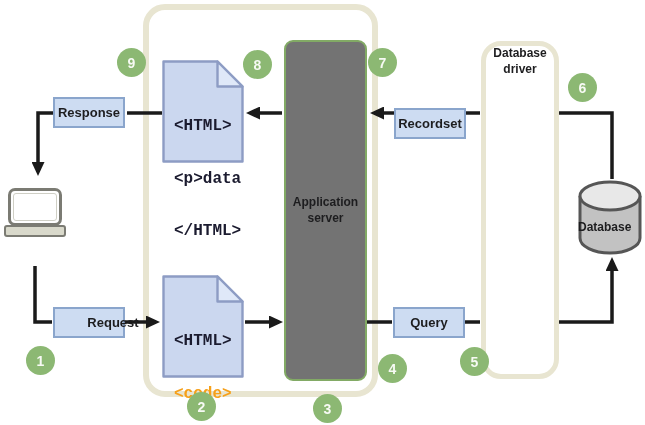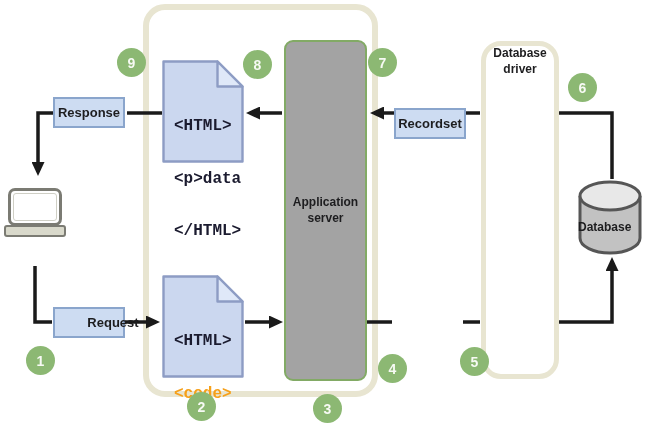--- a/index.html
+++ b/index.html
@@ -7,21 +7,21 @@
     position:relative;width:645px;height:425px;background:#ffffff;
     font-family:"Liberation Sans",sans-serif;color:#1d1d1f;overflow:hidden;
   }
   .panel{position:absolute;background:#fff;border:6px solid #e8e5d1;border-radius:22px;box-sizing:border-box;}
   .panel.web{left:143px;top:4px;width:235px;height:393px;}
   .panel.driver{left:481px;top:41px;width:78px;height:338px;border-width:5px;border-radius:20px;
     display:flex;align-items:flex-start;justify-content:center;text-align:center;font-weight:bold;font-size:12px;line-height:1.3;}
   .panel-title{position:absolute;left:143px;top:13px;width:235px;text-align:center;
     font-weight:bold;font-size:12.5px;letter-spacing:.6px;}
   .greenbox{position:absolute;left:284px;top:40px;width:83px;height:341px;box-sizing:border-box;
-    background:#a3a3a3;border:2.5px solid #82aa65;border-radius:9px;
+    background:#737373;border:2.5px solid #82aa65;border-radius:9px;
     display:flex;align-items:center;justify-content:center;text-align:center;
     font-weight:bold;font-size:12px;line-height:1.3;padding:0 9px;}
   .flow-label{position:absolute;width:72px;height:31px;box-sizing:border-box;
     background:#cddcf2;border:2px solid #8aa5cc;border-radius:0;
     display:flex;align-items:center;justify-content:center;font-weight:bold;font-size:13px;}
   .doc{position:absolute;width:82px;height:103px;}
   .doc svg{position:absolute;left:0;top:0;}
   .doc-text{position:absolute;left:12px;top:23px;font-family:"Liberation Mono","DejaVu Sans Mono",monospace;
     font-weight:bold;font-size:16px;line-height:17.5px;white-space:pre;color:#1b1b2f;}
   .doc-text .orange{color:#f6a01a;}
@@ -90,20 +90,23 @@
 
   <div class="flow-label" style="left:53px;top:97px;">
     <span>Response</span>
   </div>
   <div class="flow-label" style="left:53px;top:307px;padding-left:48px;">
     <span>Request</span>
   </div>
   <div class="flow-label" style="left:394px;top:108px;text-align:right;">
     <span>Recordset</span>
   </div>
+  <div class="flow-label" style="left:393px;top:307px;">
+    <span>Query</span>
+  </div>
 
   <div class="doc" style="left:162px;top:60px;">
     <svg width="82" height="103" viewBox="0 0 82 103">
       <path d="M1.5,1.5 H55.5 L80.5,26.5 V101.5 H1.5 Z" fill="#cbd7ef" stroke="#8d9cc4" stroke-width="2.4" stroke-linejoin="round"></path>
       <path d="M55.5,1.5 V26.5 H80.5 Z" fill="#dfe8f8" stroke="#8d9cc4" stroke-width="2.4" stroke-linejoin="round"></path>
     </svg>
     <div class="doc-text">
       <span>&lt;HTML&gt;</span>
       <span>&lt;p&gt;data</span>
       <span>&lt;/HTML&gt;</span>

